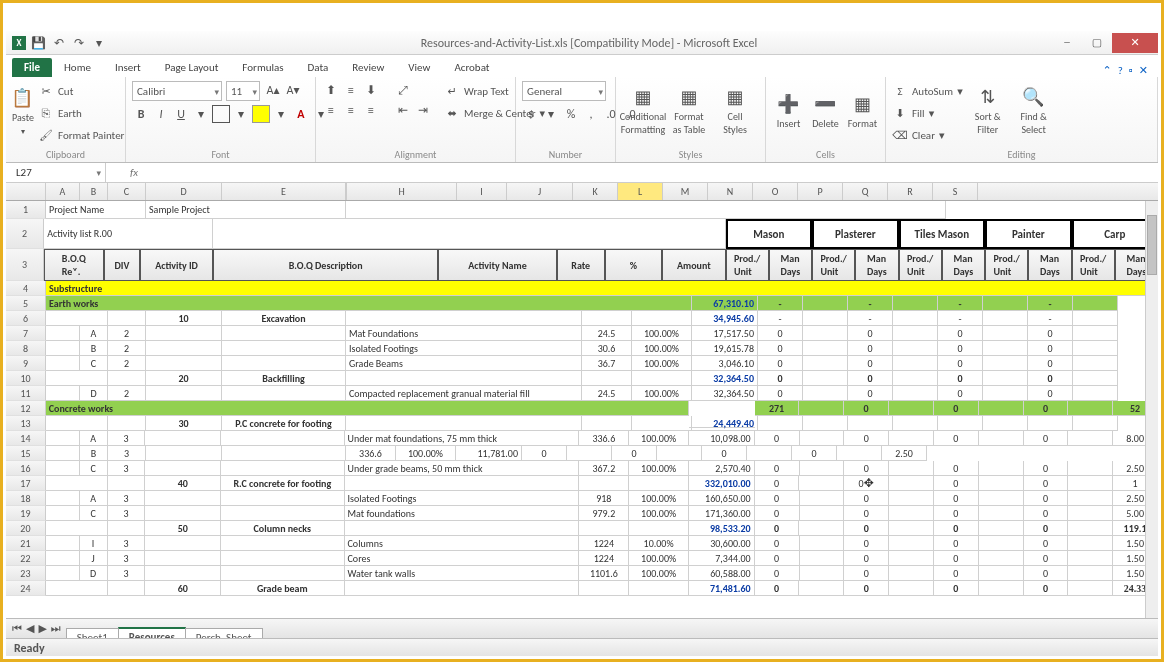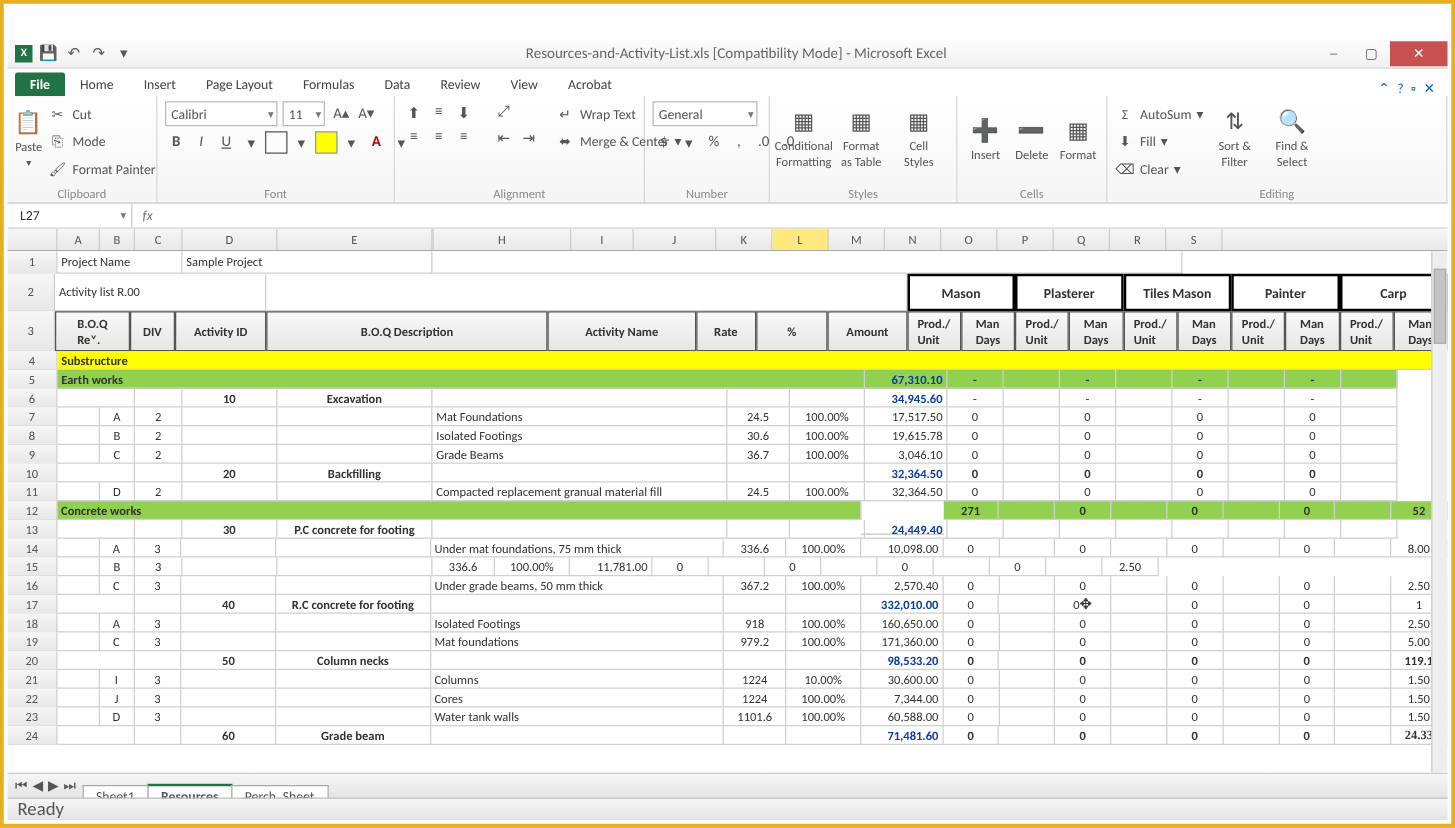--- a/index.html
+++ b/index.html
@@ -26,21 +26,21 @@
 .big-btn .ic { width: 22px; height: 22px; display: flex; align-items: center; justify-content: center; font-size: 18px; }
 .small-stack { display: flex; flex-direction: column; gap: 2px; }
 .small-line { display: flex; align-items: center; gap: 4px; height: 20px; color: #555; font-size: 11px; white-space: nowrap; }
 .small-line .ic { width: 16px; height: 16px; display: inline-flex; align-items: center; justify-content: center; }
 .font-select { border: 1px solid #bbb; background: #fff; font-size: 11px; height: 20px; display: flex; align-items: center; padding: 0 14px 0 4px; color: #555; position: relative; }
 .font-select::after { content: "▾"; position: absolute; right: 2px; font-size: 9px; color: #777; }
 .btn-row { display: flex; gap: 2px; }
 .btn-row span { width: 18px; height: 18px; display: inline-flex; align-items: center; justify-content: center; font-size: 12px; color: #555; }
 .fill-btn { width: 14px; height: 14px; background: #ffff00; border: 1px solid #999; }
 .border-box { width: 14px; height: 14px; border: 1px solid #555; }
-.namebox-row { height: 20px; display: flex; align-items: center; border-bottom: 1px solid #ccc; font-size: 11px; background: #fff; }
+.namebox-row { height: 20px; display: flex; align-items: center; border-bottom: 1px solid #ccc; font-size: 11px; background: #fff; gap: 16px; }
 .namebox { width: 100px; border-right: 1px solid #ccc; padding-left: 10px; color: #333; display: flex; align-items: center; height: 100%; position: relative; }
 .namebox::after { content: "▾"; position: absolute; right: 4px; color: #777; font-size: 9px; }
 .fx-label { padding: 0 8px; color: #777; font-style: italic; }
 .formula-bar { flex: 1; padding-left: 4px; color: #333; }
 .col-headers { height: 18px; display: flex; background: linear-gradient(#f6f6f6,#e8e8e8); border-bottom: 1px solid #aaa; }
 .col-headers .rowhdr-space { width: 40px; border-right: 1px solid #ccc; }
 .col-headers .ch { border-right: 1px solid #ccc; text-align: center; color: #555; font-size: 10px; display: flex; align-items: center; justify-content: center; }
 .col-headers .ch.active { background: #ffe97f; }
 .grid-area { flex: 1; overflow: hidden; position: relative; background: #fff; }
 .grid-body { position: relative; }
@@ -51,21 +51,21 @@
 .cell.center { justify-content: center; }
 .cell.right { justify-content: flex-end; }
 .header2-cell { border: 1px solid #000; background: #fff; font-weight: bold; font-size: 11px; text-align: center; justify-content: center; }
 .sub-hdr { background: linear-gradient(#f8f8f8,#e6e6e6); border: 1px solid #555; font-weight: bold; justify-content: center; font-size: 10px; }
 .row.yellowbg .cell { background: #ffff00; }
 .row.greenbg .cell { background: #92d050; }
 .tabs-bar { height: 20px; background: linear-gradient(#f6f6f6,#e4e4e4); border-top: 1px solid #bbb; display: flex; align-items: center; font-size: 11px; color: #555; }
 .tabs-bar .nav-arrows { display: flex; padding: 0 6px; gap: 4px; }
 .tabs-bar .sheet-tab { padding: 2px 10px; border: 1px solid #aaa; border-bottom: none; background: #fff; margin-left: -1px; margin-top: 16px; }
 .tabs-bar .sheet-tab.active { background: #fff; font-weight: bold; border-top: 2px solid #217346; }
-.status-bar { height: 18px; background: linear-gradient(#f6f6f6,#e4e4e4); border-top: 1px solid #bbb; display: flex; align-items: center; padding: 0 8px; color: #555; font-size: 15px; }
+.status-bar { height: 18px; background: linear-gradient(#f6f6f6,#e4e4e4); border-top: 1px solid #bbb; display: flex; align-items: center; padding: 0 8px; color: #555; font-size: 12px; font-weight: bold; }
 .status-bar .spacer { flex: 1; }
 .scrollbar-v { position: absolute; right: 0; top: 0; bottom: 0; width: 13px; background: #eee; border-left: 1px solid #ccc; }
 .scrollbar-v .thumb { position: absolute; left: 1px; right: 1px; top: 14px; height: 60px; background: #c4c4c4; border: 1px solid #aaa; }
 .blue-text { color: #0b3ca5; }
 
 .cA{width:34px}.cB{width:28px}.cC{width:38px}.cD{width:76px}.cE{width:124px}.cF{width:236px}.cG{width:50px}.cH{width:60px}.cI{width:66px}.cJ{width:45px}.cK{width:45px}.cL{width:45px}.cM{width:45px}.cN{width:45px}.cO{width:45px}.cP{width:45px}.cQ{width:45px}.cR{width:45px}
 </style>
 </head>
 <body>
 
@@ -114,21 +114,21 @@
               <div>Paste</div>
               <div style="font-size:8px">▾</div>
             </div>
       <div class="small-stack">
         <div class="small-line">
                 <span class="ic">✂</span>
                 <span>Cut</span>
               </div>
         <div class="small-line">
                 <span class="ic">⎘</span>
-                <span>Mode</span>
+                <span>Earth</span>
               </div>
         <div class="small-line">
                 <span class="ic">🖌</span>
                 <span>Format Painter</span>
               </div>
       </div>
     </div>
     <div class="label">Clipboard</div>
   </div>
 

